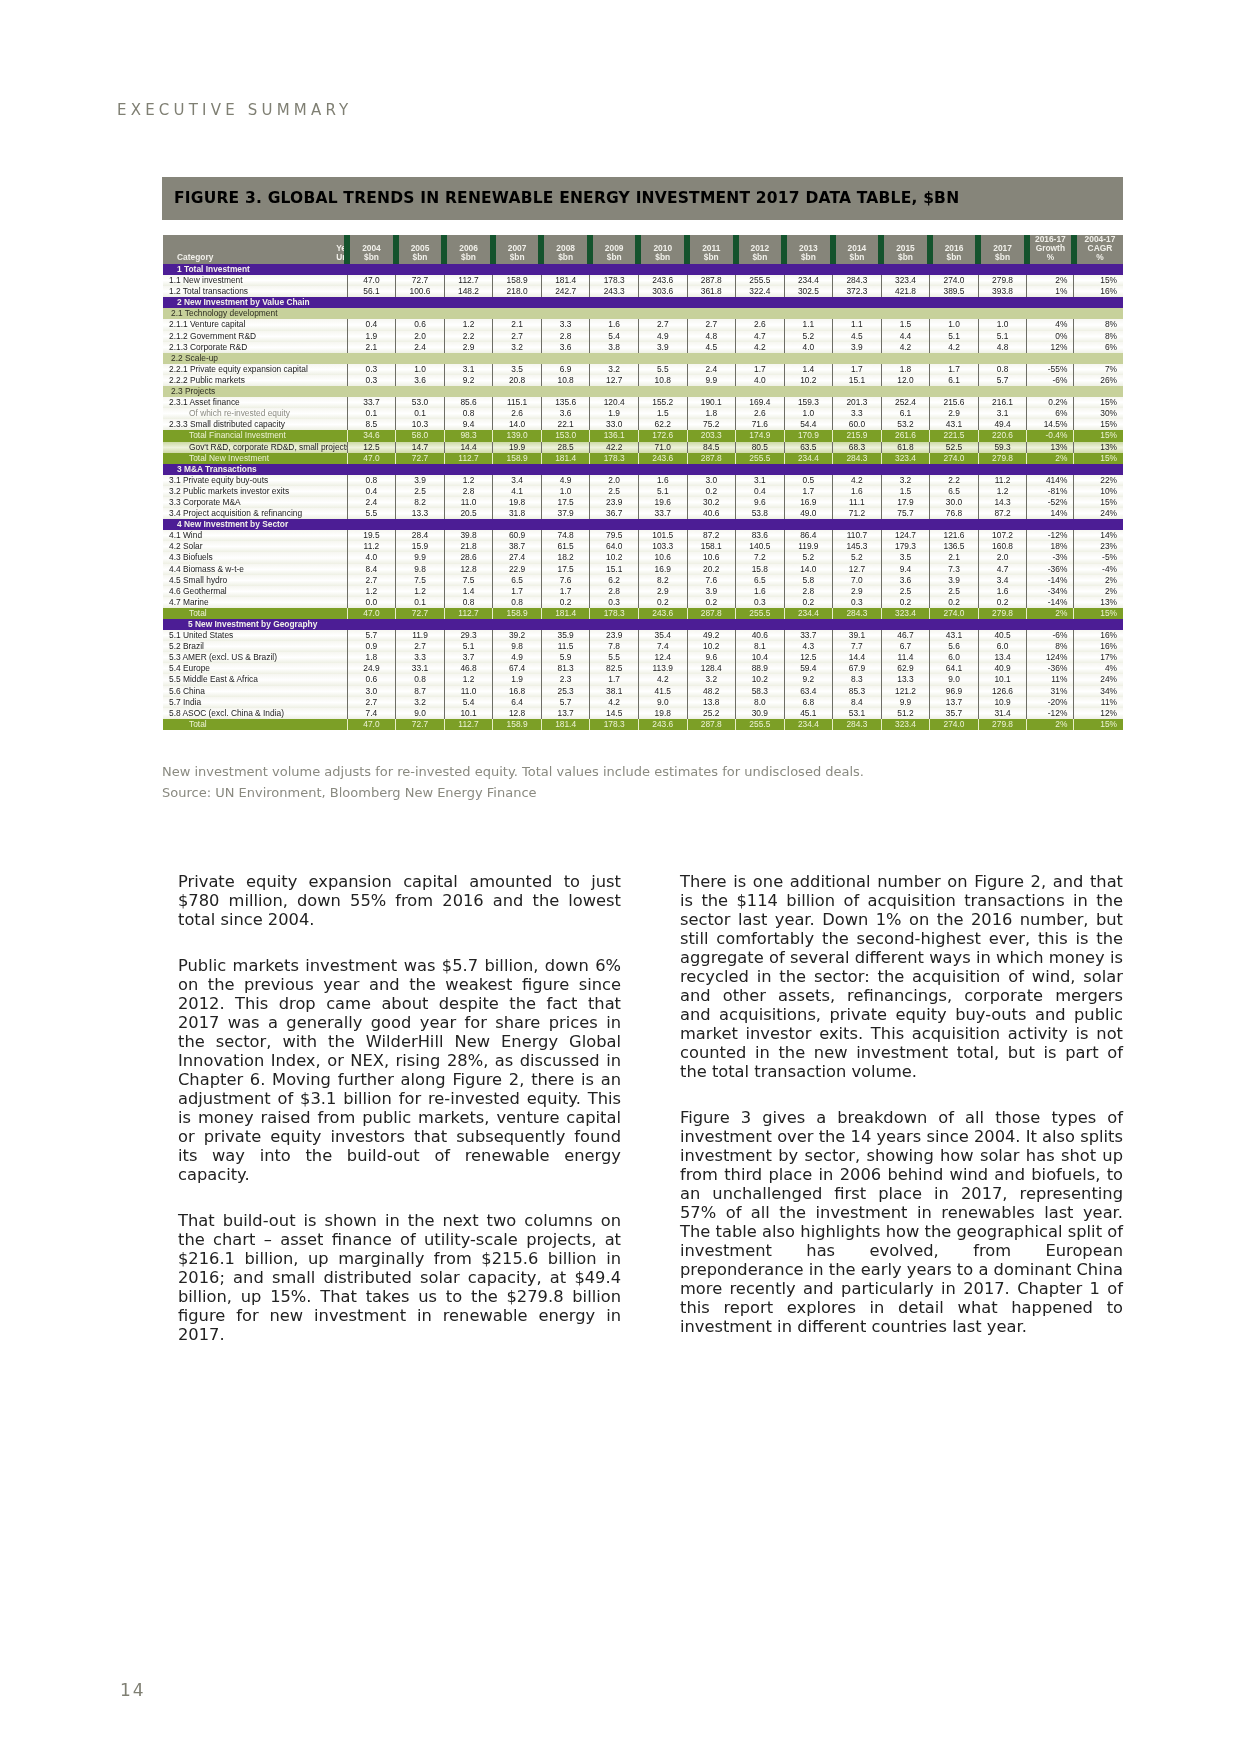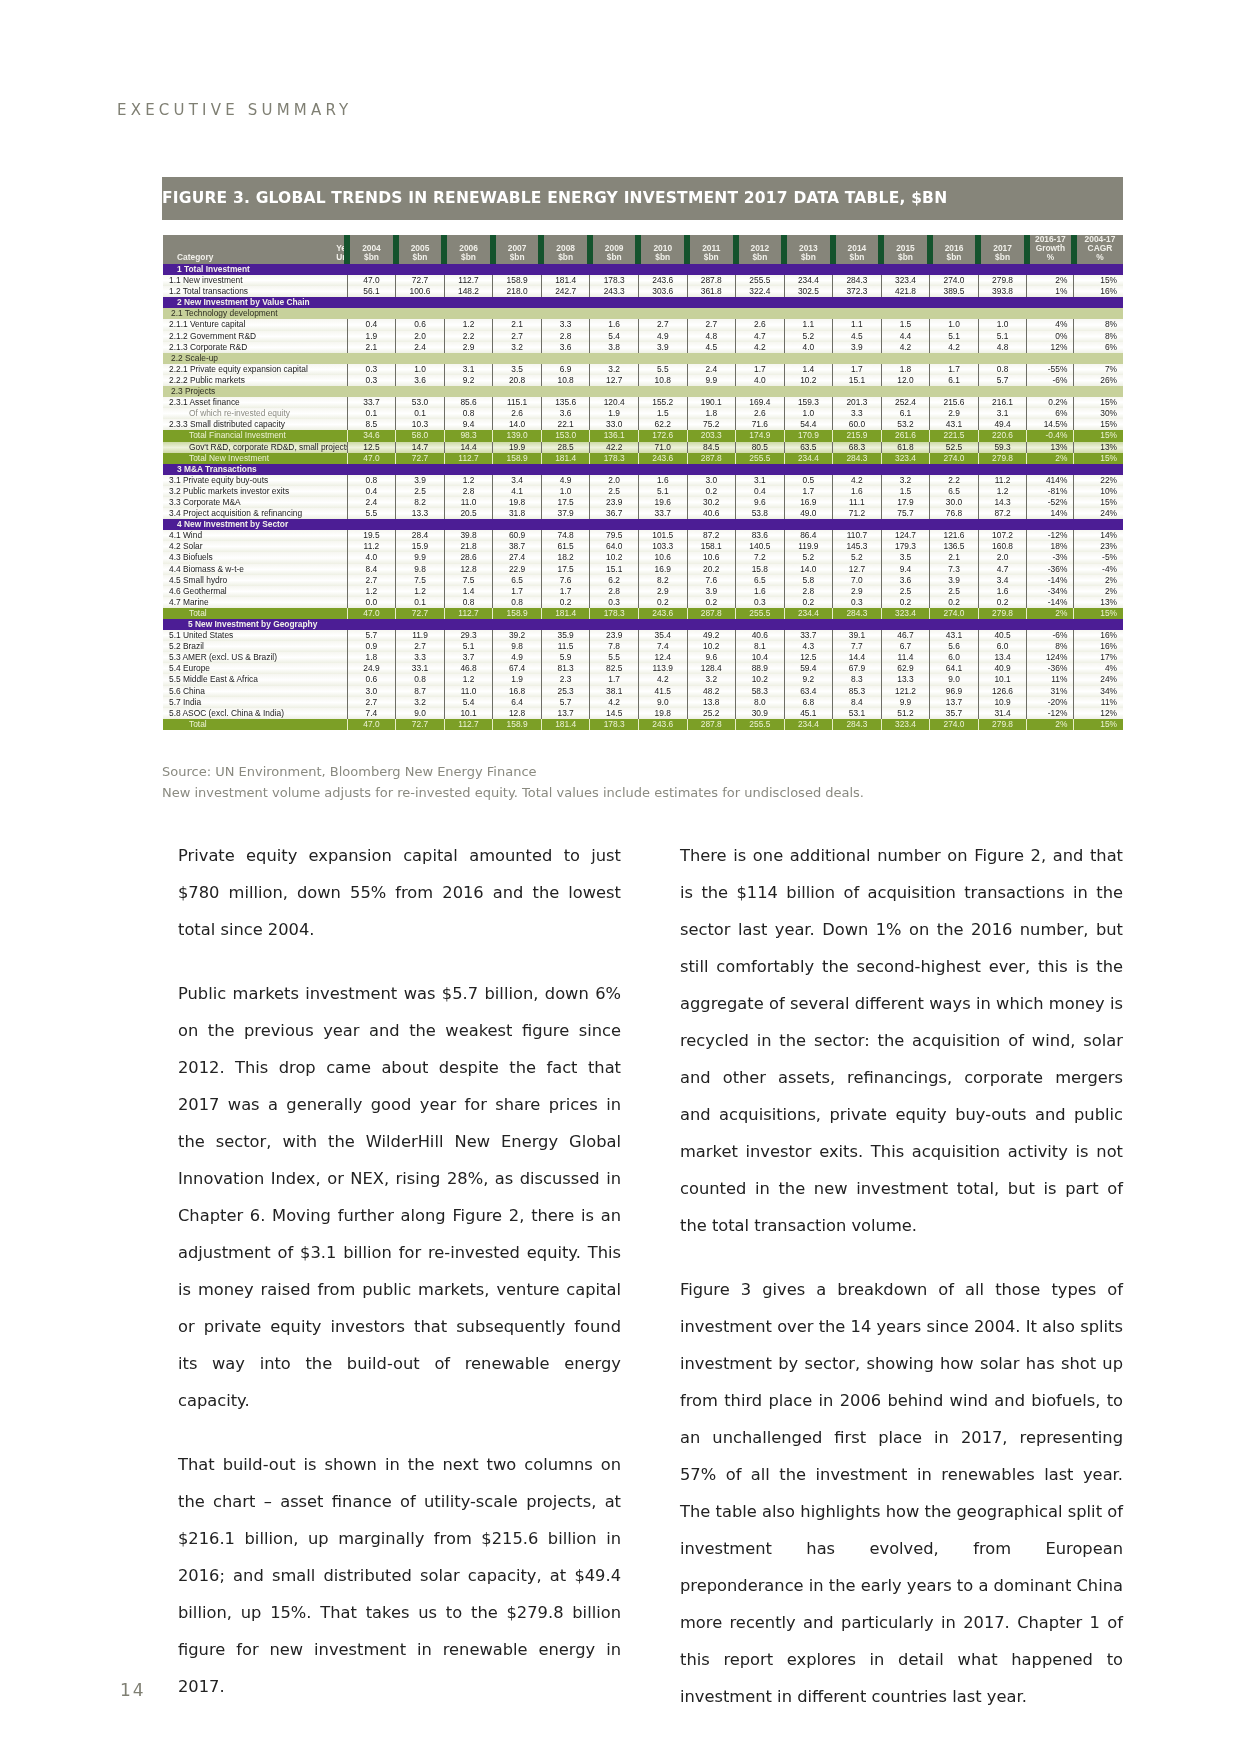--- a/index.html
+++ b/index.html
@@ -1,33 +1,33 @@
 <!DOCTYPE html>
 <html><head>
 <meta charset="utf-8">
 <style>
   html, body { margin:0; padding:0; background:#fff; }
   body { width:1240px; height:1754px; position:relative; font-family:"DejaVu Sans", sans-serif; color:#1a1a1a; overflow:hidden; }
   .section-label { position:absolute; left:117px; top:101px; font-size:15px; letter-spacing:4.2px; color:#7f7f73; }
-  .fig-banner { position:absolute; left:162px; top:177px; width:961px; height:43px; background:#86857a; color:#ffffff; font-weight:bold; font-size:15.5px; line-height:43px; box-sizing:border-box; letter-spacing:0.2px; }
+  .fig-banner { position:absolute; left:162px; top:177px; width:961px; height:43px; background:#86857a; color:#000000; font-weight:bold; font-size:15.5px; line-height:43px; padding-left:12px; box-sizing:border-box; letter-spacing:0.2px; }
   table.dt { position:absolute; left:163px; top:235px; width:960px; border-collapse:collapse; font-family:"Liberation Sans", sans-serif; font-size:8.4px; table-layout:fixed; }
   table.dt td, table.dt th { padding:0 3px; height:11.1px; line-height:11.1px; white-space:nowrap; overflow:hidden; }
   table.dt th { background:#86857a; color:#f1f0ea; font-weight:bold; text-align:center; height:18px; line-height:9px; border-left:6px solid #14532d; vertical-align:bottom; padding-bottom:2px; }
   table.dt th.cat { text-align:left; border-left:none; padding-left:14px; }
   table.dt th.yu { text-align:right; border-left:none; }
   table.dt td.num { text-align:center; border-left:1px solid #6e6e66; }
   table.dt td.pct { text-align:right; border-left:1px solid #6e6e66; padding-right:6px; }
   table.dt td.lbl { text-align:left; }
   tr.sec td { background:#4c1d95; color:#f2f1ea; font-weight:bold; }
   tr.sub td { background:#c7d19b; color:#2d2d22; }
   tr.row td { background:linear-gradient(#f6f6f0,#ffffff 50%,#eef0e4); }
   tr.tot td { background:#7c9f26; color:#eef3d6; border-left-color:#e8efc8 !important; }
   tr.mid td { background:linear-gradient(#cdd9a6,#eef2dc 50%,#cfd9a8); }
   .caption { position:absolute; left:162px; top:761px; font-size:13px; line-height:21px; color:#8a8a80; }
-  .col { position:absolute; top:837px; width:443px; font-size:16.3px; line-height:37px; text-align:justify; color:#222; }
+  .col { position:absolute; top:872px; width:443px; font-size:16.3px; line-height:19px; text-align:justify; color:#222; }
   .col p { margin:0 0 27px 0; }
   .col.left { left:178px; }
   .col.right { left:680px; }
   .pagenum { position:absolute; left:120px; top:1680px; font-size:17px; color:#7f7f73; letter-spacing:2px; }
 </style>
 </head>
 <body>
 
 <div class="section-label">EXECUTIVE SUMMARY</div>
 
@@ -731,22 +731,22 @@
         <td class="num">323.4</td>
         <td class="num">274.0</td>
         <td class="num">279.8</td>
         <td class="pct">2%</td>
         <td class="pct">15%</td>
       </tr>
     </tbody>
 </table>
 
 <div class="caption">
+  <div>New investment volume adjusts for re-invested equity. Total values include estimates for undisclosed deals.</div>
   <div>Source: UN Environment, Bloomberg New Energy Finance</div>
-  <div>New investment volume adjusts for re-invested equity. Total values include estimates for undisclosed deals.</div>
 </div>
 
 <div class="col left">
   <p>Private equity expansion capital amounted to just $780 million, down 55% from 2016 and the lowest total since 2004.</p>
   <p>Public markets investment was $5.7 billion, down 6% on the previous year and the weakest figure since 2012. This drop came about despite the fact that 2017 was a generally good year for share prices in the sector, with the WilderHill New Energy Global Innovation Index, or NEX, rising 28%, as discussed in Chapter 6. Moving further along Figure 2, there is an adjustment of $3.1 billion for re-invested equity. This is money raised from public markets, venture capital or private equity investors that subsequently found its way into the build-out of renewable energy capacity.</p>
   <p>That build-out is shown in the next two columns on the chart – asset finance of utility-scale projects, at $216.1 billion, up marginally from $215.6 billion in 2016; and small distributed solar capacity, at $49.4 billion, up 15%. That takes us to the $279.8 billion figure for new investment in renewable energy in 2017.</p>
 </div>
 
 <div class="col right">
   <p>There is one additional number on Figure 2, and that is the $114 billion of acquisition transactions in the sector last year. Down 1% on the 2016 number, but still comfortably the second-highest ever, this is the aggregate of several different ways in which money is recycled in the sector: the acquisition of wind, solar and other assets, refinancings, corporate mergers and acquisitions, private equity buy-outs and public market investor exits. This acquisition activity is not counted in the new investment total, but is part of the total transaction volume.</p>

